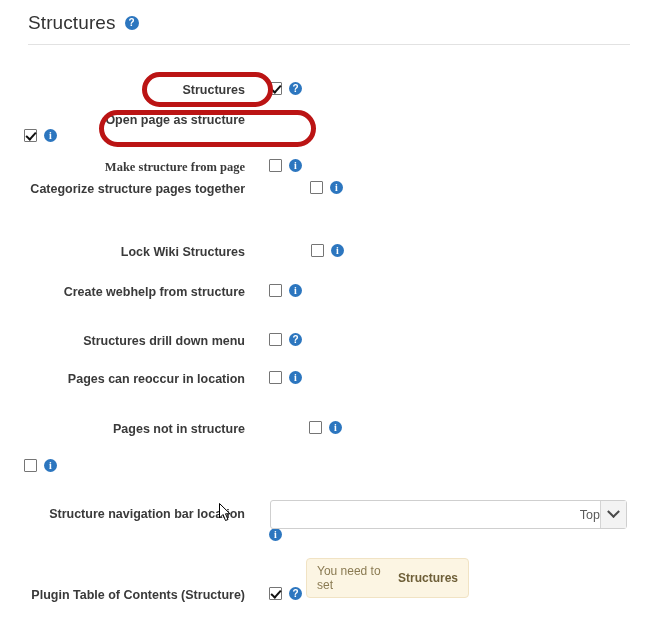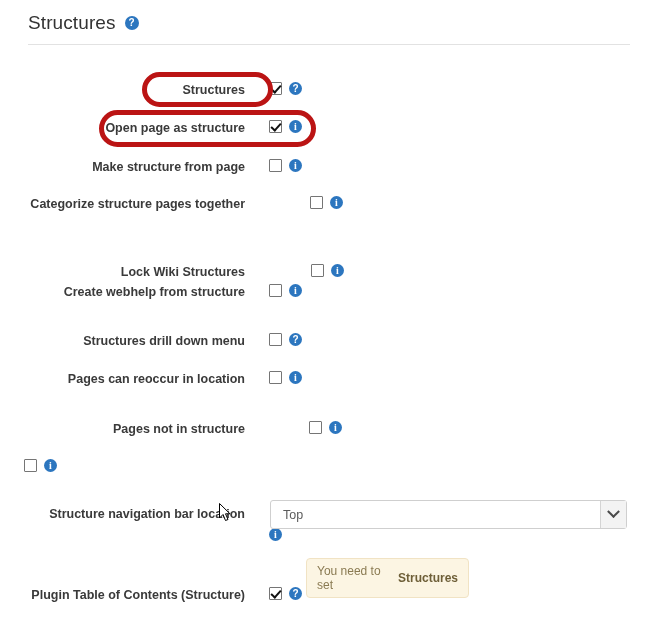--- a/index.html
+++ b/index.html
@@ -159,20 +159,21 @@
     box-sizing: border-box;
     display: flex;
     align-items: center;
   }
   .select-value {
     padding-left: 12px;
     font-size: 12.5px;
     color: #5b5b5b;
     flex: 1 1 auto;
     font-weight: normal;
+    text-align: right;
   }
   .select-btn {
     width: 25px;
     height: 27px;
     background: #f3f3f3;
     border-left: 1px solid #d4d4d4;
     display: flex;
     align-items: center;
     justify-content: center;
     flex: 0 0 auto;
@@ -228,45 +229,45 @@
 <div>
 
   <div class="row row-abs" style="top:82px;">
     <div class="row-label">Structures</div>
     <div class="row-control">
       <span class="cb checked"></span>
       <span class="icon-circle help"></span>
     </div>
   </div>
 
-  <div class="row row-abs" style="top:120px;">
+  <div class="row row-abs" style="top:112px;flex-direction:column;">
     <div class="row-label">Open page as structure</div>
     <div class="row-control">
       <span class="cb checked"></span>
       <span class="icon-circle info"></span>
     </div>
   </div>
 
-  <div class="row row-abs" style="top:159px;">
+  <div class="row row-abs" style="top:159px;font-family:Liberation Serif, serif;">
     <div class="row-label">Make structure from page</div>
     <div class="row-control">
       <span class="cb"></span>
       <span class="icon-circle info"></span>
     </div>
   </div>
 
-  <div class="row row-abs" style="top:196px;gap:41px;">
+  <div class="row row-abs" style="top:181px;gap:41px;">
     <div class="row-label">Categorize structure pages together</div>
     <div class="row-control">
       <span class="cb"></span>
       <span class="icon-circle info"></span>
     </div>
   </div>
 
-  <div class="row row-abs" style="top:264px;gap:42px;">
+  <div class="row row-abs" style="top:244px;gap:42px;">
     <div class="row-label">Lock Wiki Structures</div>
     <div class="row-control">
       <span class="cb"></span>
       <span class="icon-circle info"></span>
     </div>
   </div>
 
   <div class="row row-abs" style="top:284px;">
     <div class="row-label">Create webhelp from structure</div>
     <div class="row-control">

